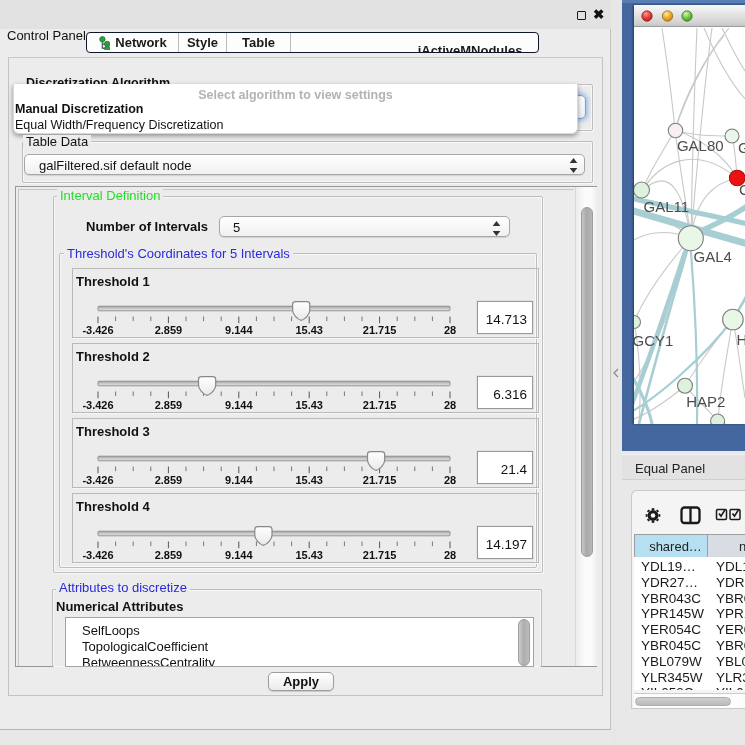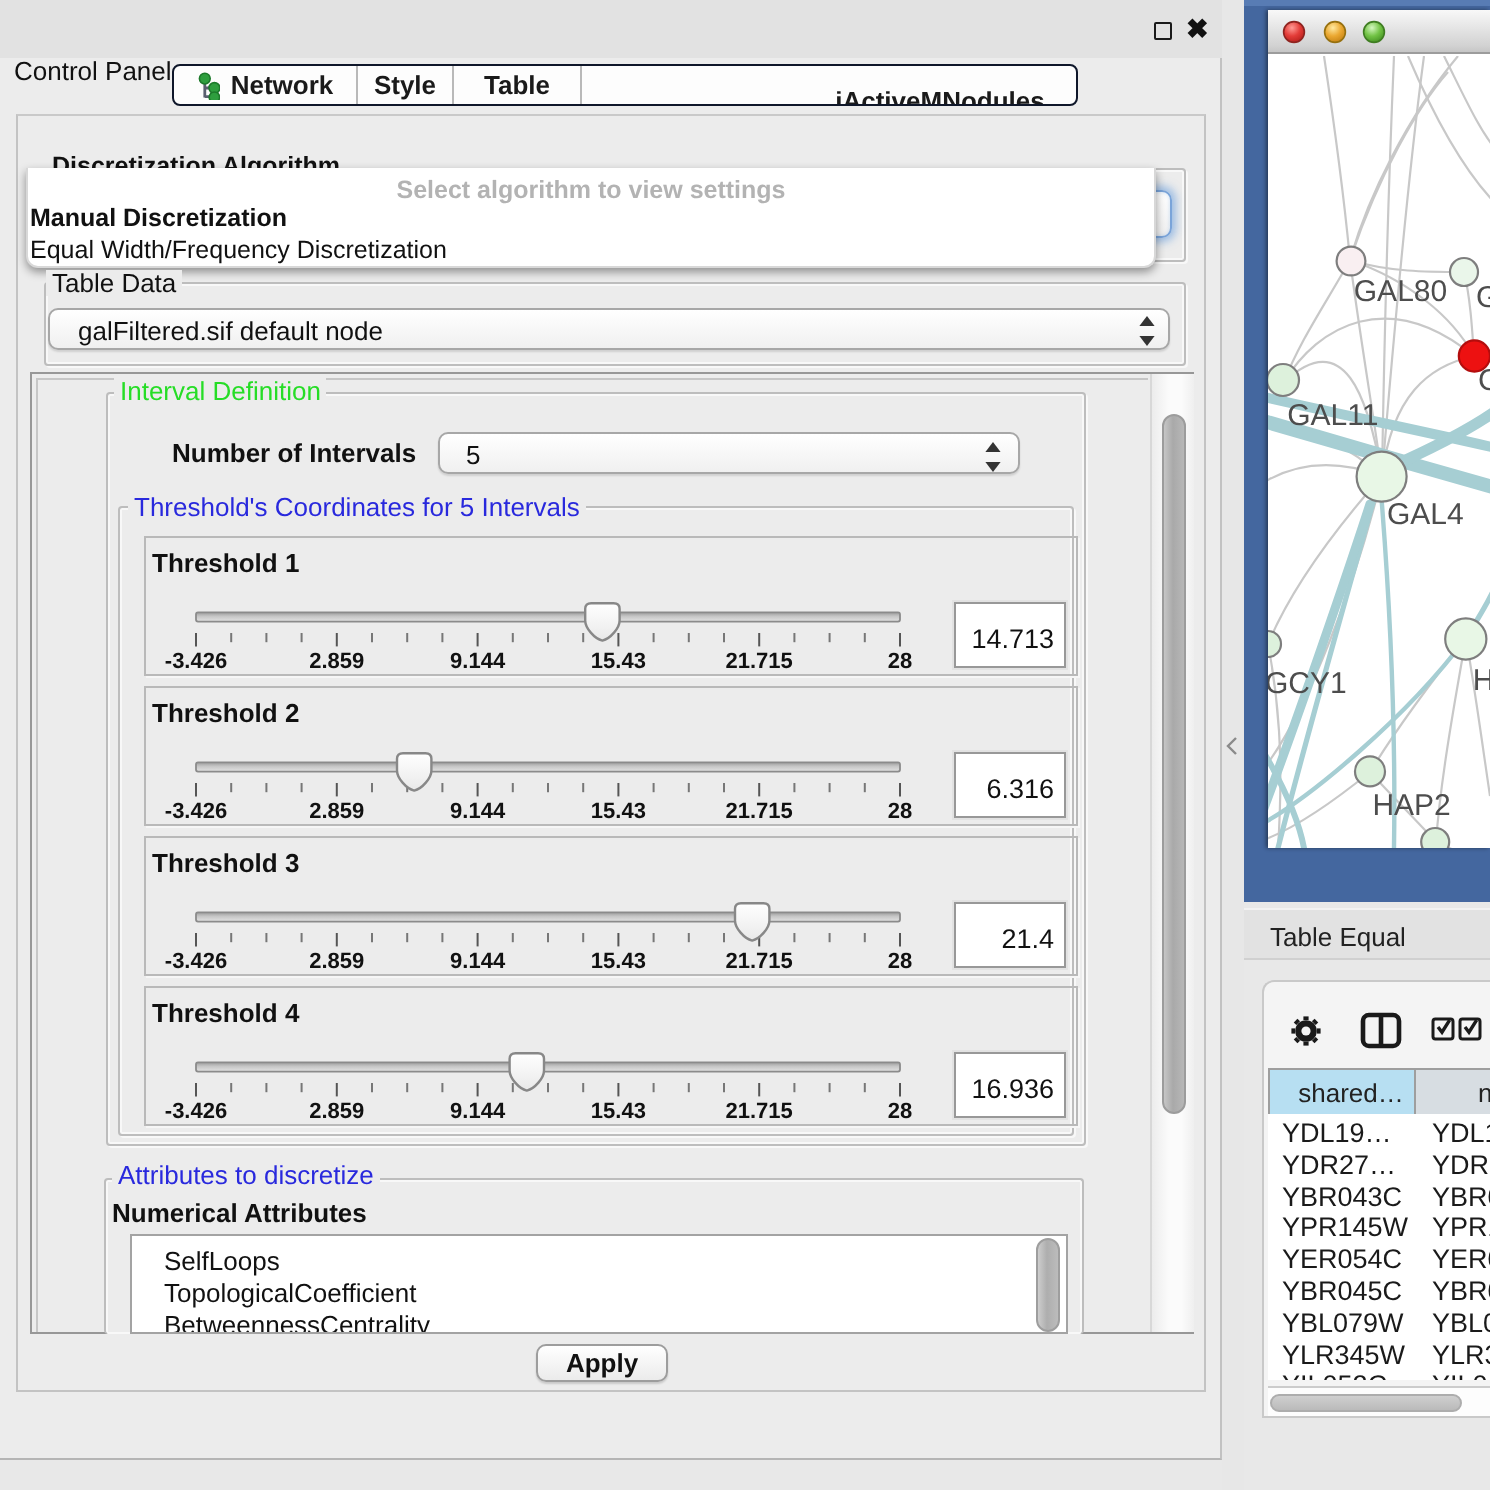--- a/index.html
+++ b/index.html
@@ -265,21 +265,21 @@
         <line x1="339.4" y1="18.5" x2="339.4" y2="23.1" stroke="#777" stroke-width="1"></line>
         <line x1="357.0" y1="18.5" x2="357.0" y2="25.2" stroke="#555" stroke-width="1"></line>
         <text x="5.0" y="36" font-size="11" font-weight="bold" fill="#111" text-anchor="middle" font-family="Liberation Sans,sans-serif">-3.426</text>
         <text x="75.4" y="36" font-size="11" font-weight="bold" fill="#111" text-anchor="middle" font-family="Liberation Sans,sans-serif">2.859</text>
         <text x="145.8" y="36" font-size="11" font-weight="bold" fill="#111" text-anchor="middle" font-family="Liberation Sans,sans-serif">9.144</text>
         <text x="216.2" y="36" font-size="11" font-weight="bold" fill="#111" text-anchor="middle" font-family="Liberation Sans,sans-serif">15.43</text>
         <text x="286.6" y="36" font-size="11" font-weight="bold" fill="#111" text-anchor="middle" font-family="Liberation Sans,sans-serif">21.715</text>
         <text x="357.0" y="36" font-size="11" font-weight="bold" fill="#111" text-anchor="middle" font-family="Liberation Sans,sans-serif">28</text>
         <path d="M 161.8,6.4 Q 161.8,3.6 164.8,3.6 L 176.0,3.6 Q 179.0,3.6 179.0,6.4 L 179.0,12.2 C 179.0,16.0 174.4,21.3 170.4,22.3 C 166.4,21.3 161.8,16.0 161.8,12.2 Z" fill="url(#th493)" stroke="#888" stroke-width="1.2"></path>
       </svg>
-<div class="vbox">16.936</div>
+<div class="vbox">14.197</div>
 </div>
 
   <div class="group" style="left:52px;top:589px;width:490px;height:78px;border-bottom:none;box-shadow:inset 0 0 0 1px #f8f8f8"></div>
   <div class="grouplabel" style="left:56px;top:581px;color:#2929dd">Attributes to discretize</div>
   <div class="abs" style="left:56px;top:599px;font-weight:bold">Numerical Attributes</div>
   <div class="abs" style="left:65px;top:617px;width:469px;height:50px;background:#fff;border:1px solid #a3a3a3;overflow:hidden">
     <div style="padding:5px 0 0 16px;line-height:16px;font-size:13px">SelfLoops<br>TopologicalCoefficient<br>BetweennessCentrality</div>
     <div class="abs" style="right:3px;top:1px;width:12px;height:47px;border-radius:6px;background:linear-gradient(90deg,#cdcdcd,#aeaeae 45%,#bcbcbc);border:1px solid #9e9e9e"></div>
   </div>
 
@@ -378,21 +378,21 @@
         <text x="59.5" y="233.9">GAL4</text>
         <text x="-1.5" y="318.4">GCY1</text>
         <text x="102.4" y="317.1">H</text>
         <text x="52.2" y="379.4">HAP2</text>
       </g>
     </svg>
   </div>
 </div>
 
 <div class="abs" style="left:622px;top:454px;width:123px;height:26px;background:#e2e2e2;border-top:1px solid #f2f2f2;border-bottom:1px solid #d0d0d0">
-  <div class="abs" style="left:13px;top:6px;color:#222">Table Equal</div>
+  <div class="abs" style="left:13px;top:6px;color:#222">Equal Panel</div>
 </div>
 
 <div class="abs" style="left:631px;top:490px;width:114px;height:219px;background:#f4f4f4;border:1px solid #c9c9c9;border-radius:6px 0 0 0;border-right:none">
   <svg class="abs" style="left:0;top:0;overflow:visible" width="114" height="48" viewBox="0 0 114 48">
     <g fill="#1a1a1a">
       <g transform="translate(21,24.5)">
         <circle r="5.4"></circle>
         <g stroke="#1a1a1a" stroke-width="2.6">
           <line x1="0" y1="-5.5" x2="0" y2="-7.3"></line>
             <line x1="0" y1="5.5" x2="0" y2="7.3"></line>

